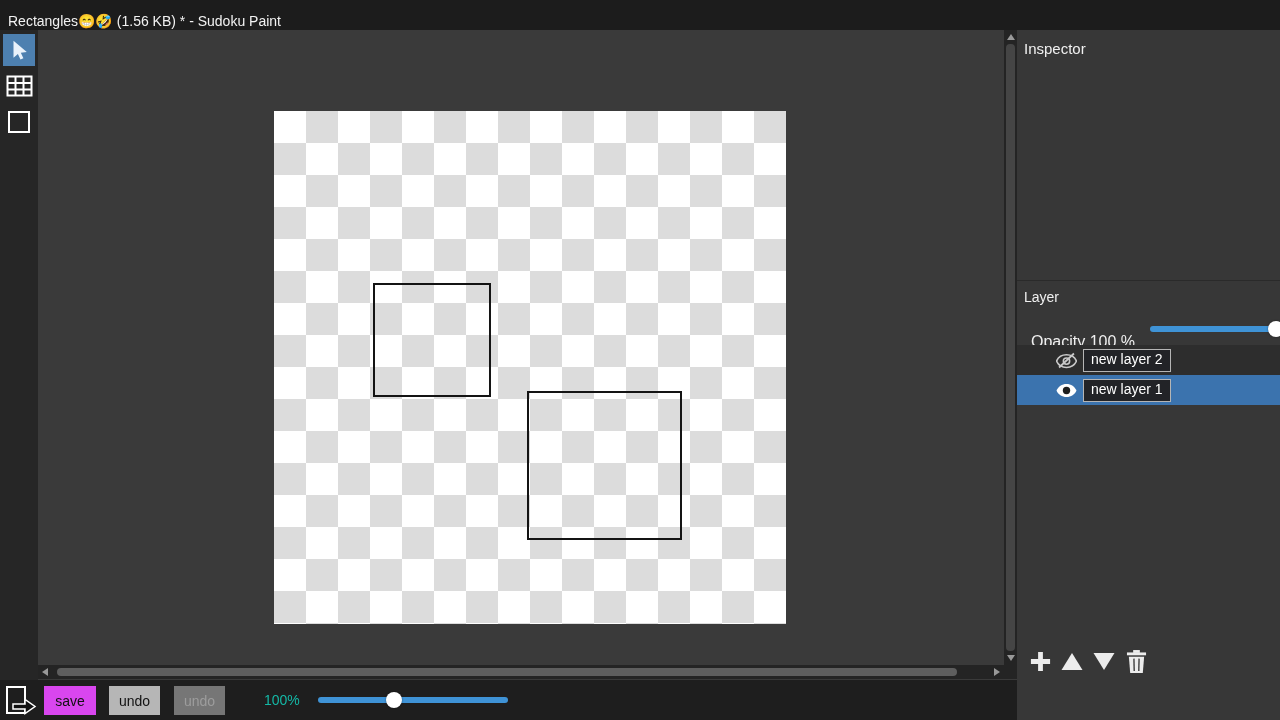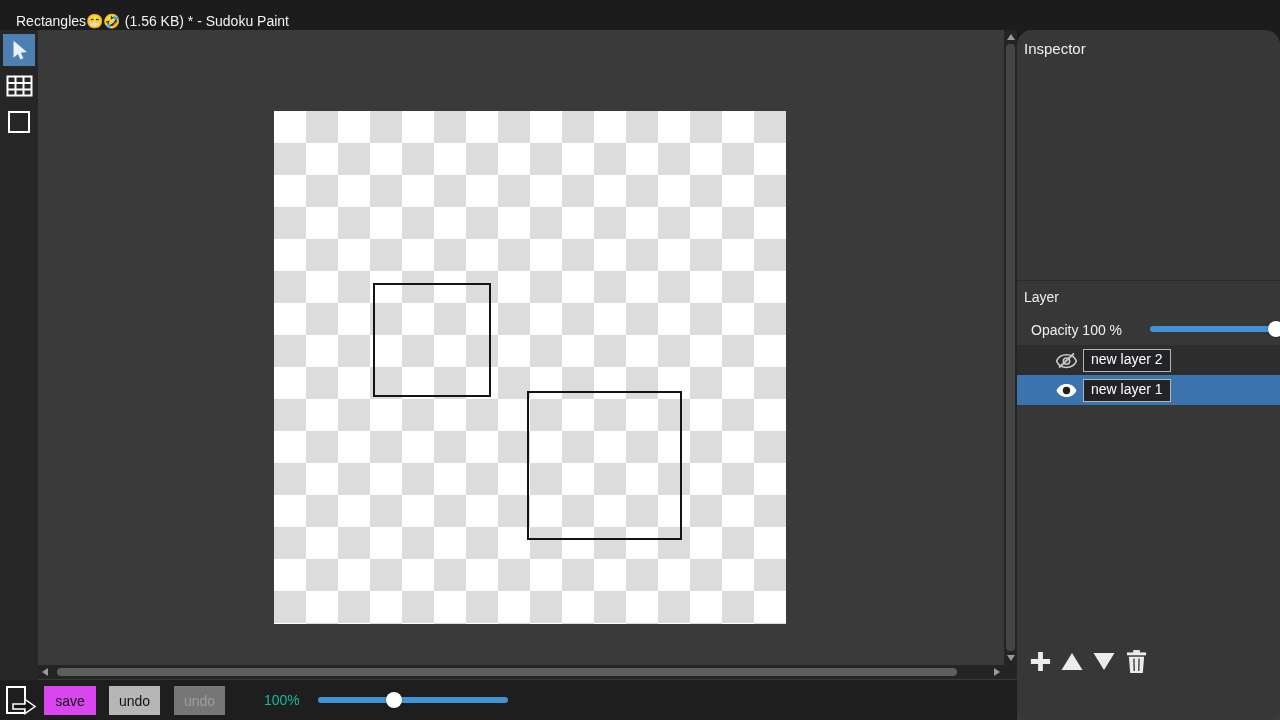--- a/index.html
+++ b/index.html
@@ -8,21 +8,21 @@
     position:relative;
     background:#3a3a3a;
     font-family:"Liberation Sans", sans-serif;
     color:#f0f0f0;
     font-size:14px;
   }
 
   
   .titlebar {
     position:absolute; left:0; top:0; width:1280px; height:42px;
-    background:#1c1c1c; display:flex; align-items:center; padding-left:16px;
+    background:#1c1c1c; display:flex; align-items:center; padding-left:8px;
     color:#f2f2f2;
   }
 
   
   .tool-panel {
     position:absolute; left:0; top:30px; width:38px; height:650px;
     background:#262626;
   }
   .tool {
     width:32px; height:32px; margin:4px 3px 4px 3px;
@@ -72,28 +72,27 @@
   .sarrow.right { right:0; top:0; width:14px; height:14px; }
   .tri-up    { width:0; height:0; border-left:4px solid transparent; border-right:4px solid transparent; border-bottom:6px solid #999; }
   .tri-down  { width:0; height:0; border-left:4px solid transparent; border-right:4px solid transparent; border-top:6px solid #999; }
   .tri-left  { width:0; height:0; border-top:4px solid transparent; border-bottom:4px solid transparent; border-right:6px solid #999; }
   .tri-right { width:0; height:0; border-top:4px solid transparent; border-bottom:4px solid transparent; border-left:6px solid #999; }
 
   
   .right-panel {
     position:absolute; left:1017px; top:30px; width:263px; height:690px;
     background:#373737;
-    border-radius:15px;
   }
   .inspector-title { position:absolute; left:7px; top:10px; font-size:15px; }
   .layer-section-divider {
     position:absolute; left:0; top:250px; width:100%; height:1px; background:#2a2a2a;
   }
   .layer-title { position:absolute; left:7px; top:259px; font-size:14px; }
-  .opacity-label { position:absolute; left:14px; top:292px; font-size:14px; }
+  .opacity-label { position:absolute; left:14px; top:303px; font-size:16px; }
   .slider { position:absolute; height:6px; border-radius:3px; background:#3f93d6; }
   .slider .knob {
     position:absolute; top:50%; transform:translateY(-50%);
     width:16px; height:16px; border-radius:50%; background:#fff;
     box-shadow:0 0 2px rgba(0,0,0,.5);
   }
   .opacity-slider { left:133px; top:296px; width:126px; }
 
   .layer-list { position:absolute; left:0; top:315px; width:100%; }
   .layer-row {

